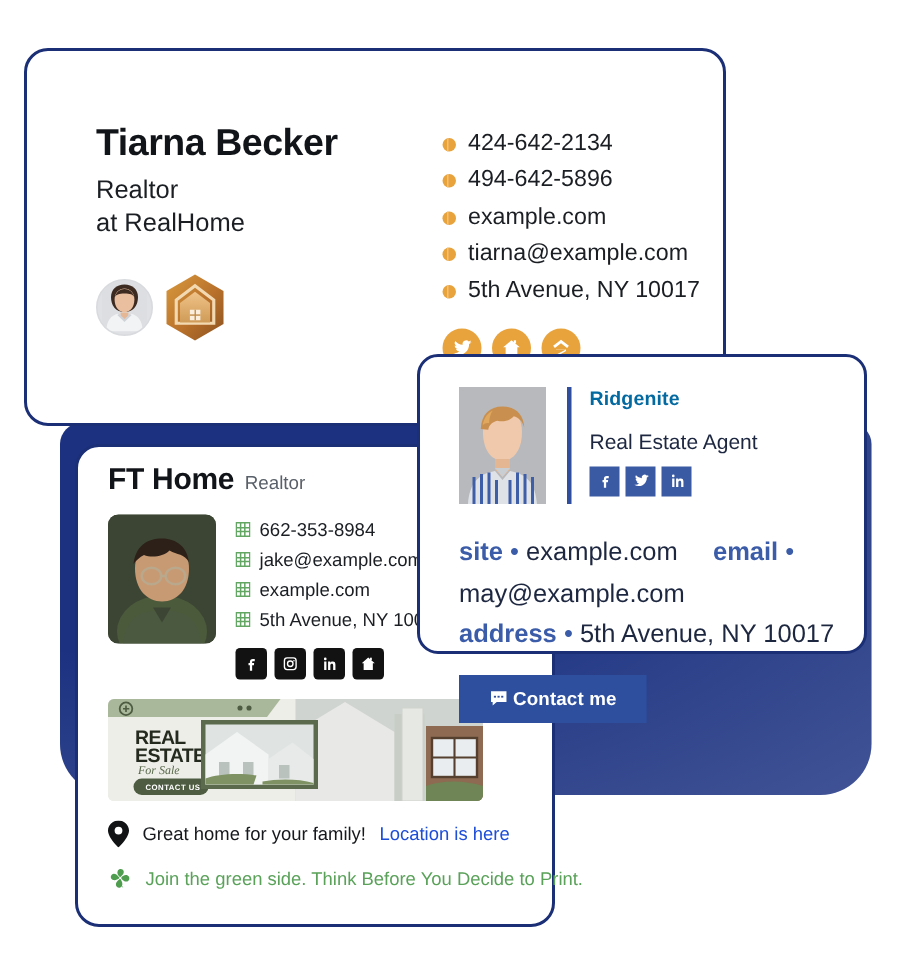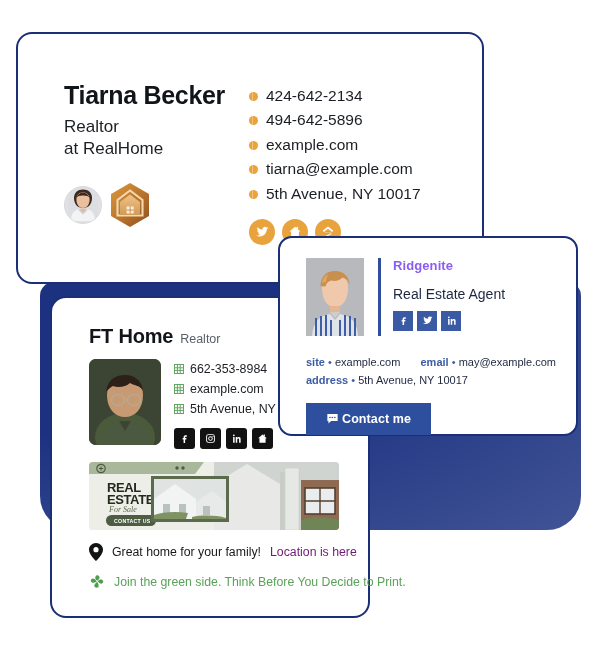--- a/index.html
+++ b/index.html
@@ -32,21 +32,21 @@
   .card {
     position: absolute;
     background: #ffffff;
     border: 2px solid #1b2f77;
     border-radius: 16px;
     z-index: 3;
   }
 
   
   #card-tiarna { left: 16px; top: 32px; width: 468px; height: 252px; }
-  .c1-inner { display: flex; padding: 48px 0 0 46px; }
+  .c1-inner { display: flex; padding: 48px 0 0 46px; gap: 46px; }
   .c1-left { width: 185px; }
   .c1-name {
     font-size: 25px; font-weight: bold; color: #111418;
     letter-spacing: -0.3px; line-height: 1.1; white-space: nowrap;
   }
   .c1-role { font-size: 17px; color: #1b1f24; line-height: 1.32; margin-top: 6px; }
   .c1-badges { display: flex; align-items: center; gap: 7px; margin-top: 22px; }
   .c1-avatar {
     width: 38px; height: 38px; border-radius: 50%;
     border: 1px solid #d8dade; overflow: hidden; flex: none;
@@ -80,48 +80,48 @@
 
   
   #card-may { left: 278px; top: 236px; width: 300px; height: 200px; border-radius: 14px; }
   .c2-inner { padding: 20px 0 0 26px; }
   .c2-top { display: flex; gap: 0; }
   .c2-photo {
     width: 58px; height: 78px; flex: none; overflow: hidden; background: #b6b8bc;
     position: relative;
   }
   .c2-accent { width: 3px; background: #2f4f9e; margin: 0 12px 0 14px; flex: none; height: 78px; }
-  .c2-brand { font-size: 13px; font-weight: bold; color: #8b5cf6; letter-spacing: .1px; }
+  .c2-brand { font-size: 13px; font-weight: bold; color: #0369a1; letter-spacing: .1px; }
   .c2-name {
     font-size: 19px; font-weight: bold; color: #16213c;
     letter-spacing: .2px; line-height: 1.25; margin-top: 1px;
   }
   .c2-title { font-size: 14px; color: #1d2740; line-height: 1.25; margin-top: 13px; text-align: center; }
   .c2-social { display: flex; gap: 4px; margin-top: 7px; }
   .sq-blue {
     width: 20px; height: 20px; background: #3a5ba3;
     display: flex; align-items: center; justify-content: center;
   }
   .sq-blue svg { width: 11px; height: 11px; fill: #ffffff; }
-  .c2-details { margin-top: 18px; font-size: 11px; color: #1d2740; line-height: 1.62; }
+  .c2-details { margin-top: 18px; font-size: 17px; color: #1d2740; line-height: 1.62; }
   .c2-details .k { color: #3b5ca8; font-weight: bold; }
   .c2-details .sep { color: #3b5ca8; }
   .c2-gap { display: inline-block; width: 14px; }
   .c2-btn {
     display: inline-flex; align-items: center; gap: 3px;
     margin-top: 13px; padding: 9px 20px;
     background: #2d4f9e; color: #ffffff;
     font-size: 12.5px; font-weight: bold; letter-spacing: .1px;
     border: none; cursor: pointer;
   }
   .c2-btn svg { width: 13px; height: 13px; fill: #ffffff; }
 
   
   #card-ft { left: 50px; top: 296px; width: 320px; height: 322px; }
-  .c3-inner { padding: 27px 0 0 20px; margin-left: 17px; }
+  .c3-inner { padding: 11px 0 0 20px; }
   .c3-head { display: flex; align-items: baseline; gap: 7px; }
   .c3-brand { font-size: 20px; font-weight: bold; color: #111418; letter-spacing: -0.2px; }
   .c3-person { font-size: 17px; font-weight: bold; color: #4aa04a; }
   .c3-role { font-size: 12.5px; color: #5a6069; }
   .c3-body { display: flex; gap: 13px; margin-top: 11px; }
   .c3-photo {
     width: 72px; height: 86px; border-radius: 7px; flex: none;
     background: #3a432f; overflow: hidden; position: relative;
   }
   .c3-list { list-style: none; }
@@ -137,21 +137,21 @@
   }
   .sq-black svg { width: 11px; height: 11px; fill: #ffffff; }
   .c3-banner {
     margin: 13px 0 0 0; width: 250px; height: 68px;
     border-radius: 4px; overflow: hidden; position: relative; background: #e9ebe4;
   }
   .c3-footline {
     display: flex; align-items: center; gap: 9px;
     margin-top: 13px; font-size: 12.3px; color: #16181c; white-space: nowrap;
   }
-  .c3-footline .green { color: #701a75; }
+  .c3-footline .green { color: #1d4ed8; }
   .pin-ico { width: 14px; height: 18px; flex: none; }
   .clover-ico { width: 17px; height: 17px; flex: none; }
   .c3-green-line {
     display: flex; align-items: center; gap: 8px;
     margin-top: 12px; font-size: 12.3px; color: #5aa25a; white-space: nowrap;
   }
 </style>
 </head>
 <body>
 
@@ -272,20 +272,29 @@
         <div>
           <ul class="c3-list">
             <li>
               <svg class="grid-ico" viewBox="0 0 10 10">
                 <g fill="none" stroke="#63a663" stroke-width="1">
                     <rect x=".5" y=".5" width="9" height="9"></rect>
                     <path d="M.5 3.8h9M.5 6.4h9M3.4.5v9M6.2.5v9"></path>
                   </g>
               </svg>
               <span>662-353-8984</span>
+            </li>
+            <li>
+              <svg class="grid-ico" viewBox="0 0 10 10">
+                <g fill="none" stroke="#63a663" stroke-width="1">
+                    <rect x=".5" y=".5" width="9" height="9"></rect>
+                    <path d="M.5 3.8h9M.5 6.4h9M3.4.5v9M6.2.5v9"></path>
+                  </g>
+              </svg>
+              <span>jake@example.com</span>
             </li>
             <li>
               <svg class="grid-ico" viewBox="0 0 10 10">
                 <g fill="none" stroke="#63a663" stroke-width="1">
                     <rect x=".5" y=".5" width="9" height="9"></rect>
                     <path d="M.5 3.8h9M.5 6.4h9M3.4.5v9M6.2.5v9"></path>
                   </g>
               </svg>
               <span>example.com</span>
             </li>

